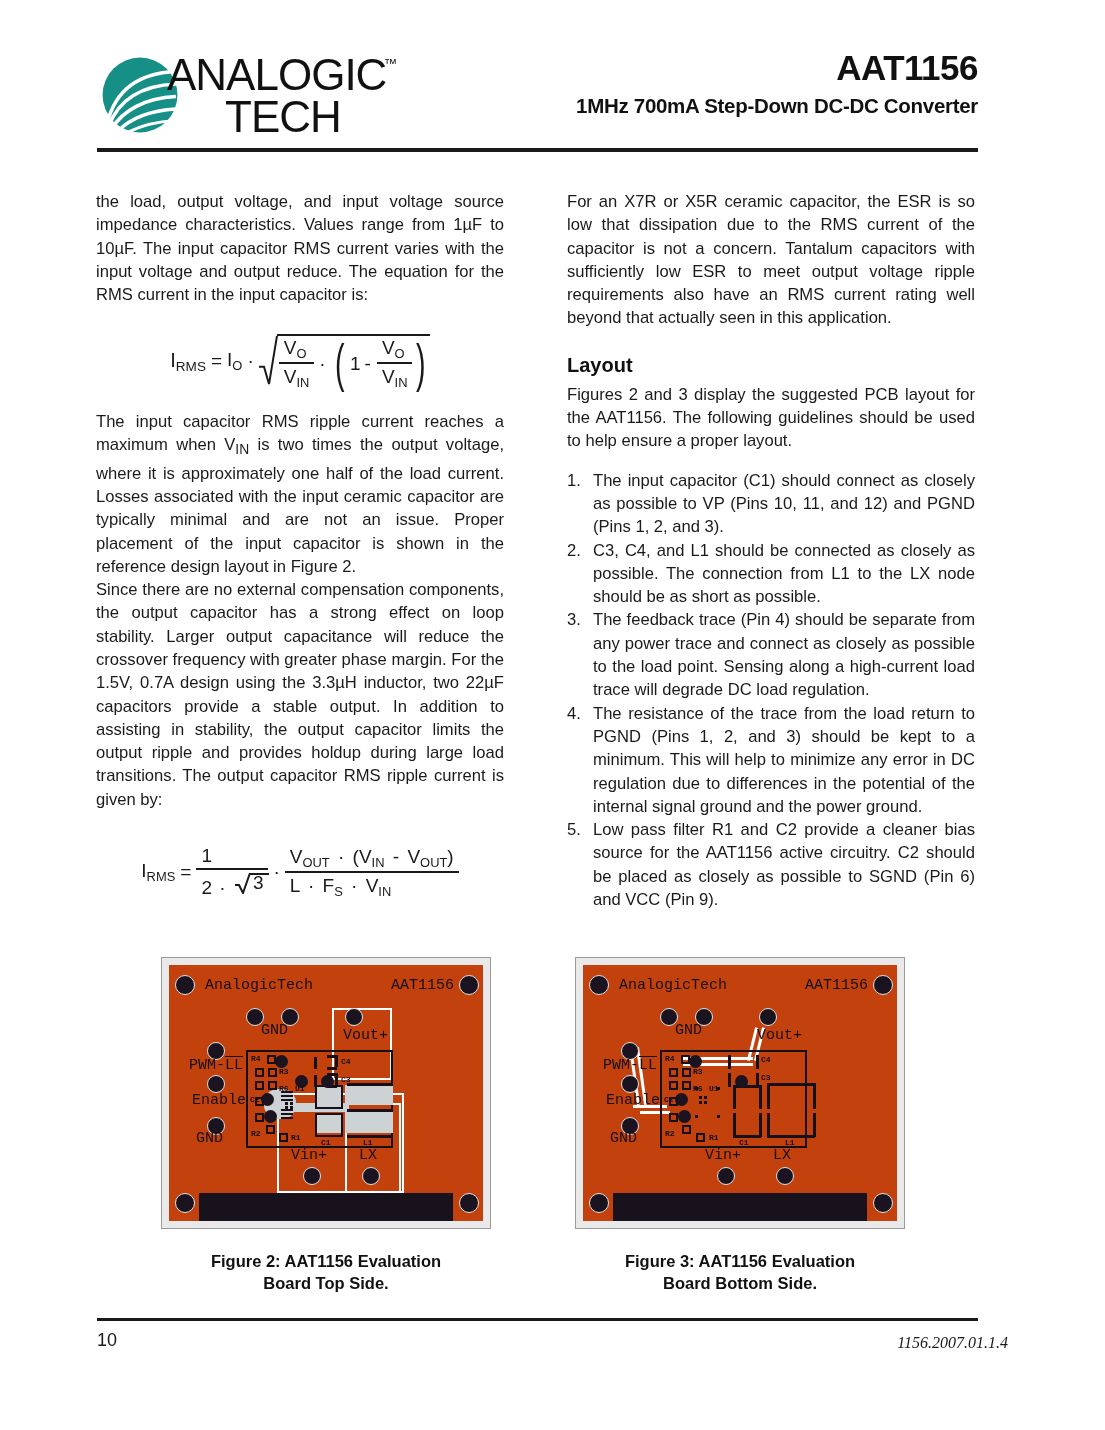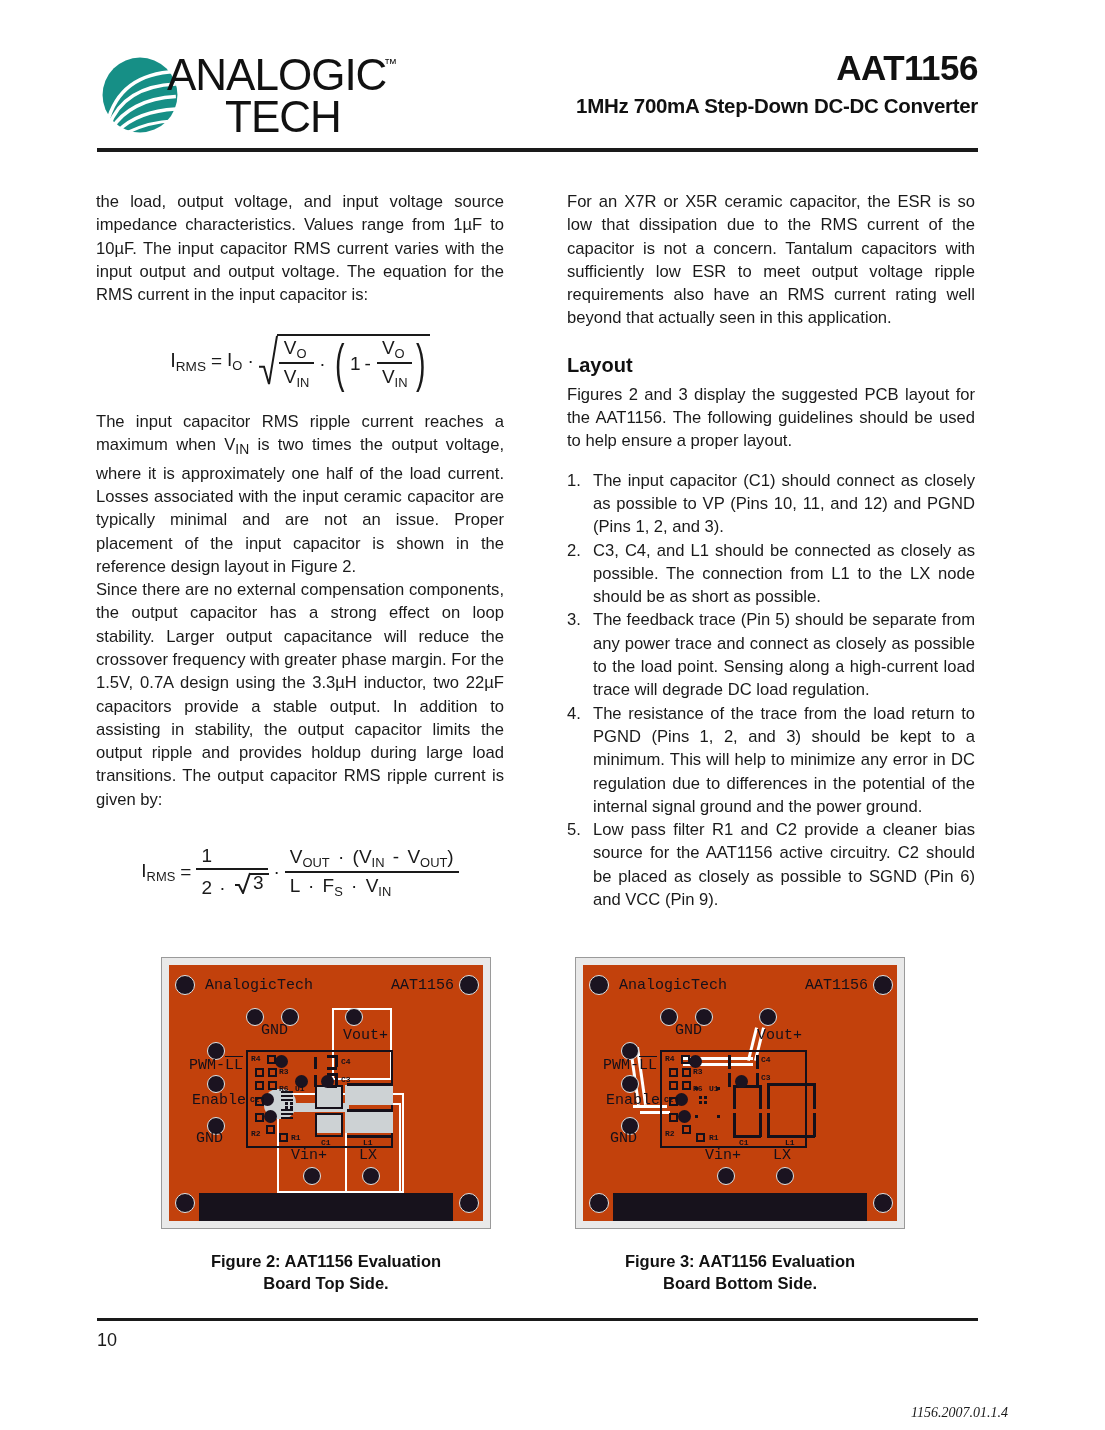--- a/index.html
+++ b/index.html
@@ -139,21 +139,21 @@
     position:absolute; width:330px; text-align:center;
     font-size:16.5px; font-weight:bold; line-height:22px; color:#111;
   }
   .cap-2 { left:161px; top:1250px; }
   .cap-3 { left:575px; top:1250px; }
 
   
   .foot-rule { position:absolute; left:97px; top:1318px; width:881px; height:3px; background:#1a1a1a; }
   .foot-page { position:absolute; left:97px; top:1330px; font-size:18px; color:#1a1a1a; }
   .foot-doc {
-    position:absolute; right:97px; top:1405px; font-size:14px;
+    position:absolute; right:97px; top:1334px; font-size:16px;
     font-family:"Liberation Serif", serif; font-style:italic; color:#1a1a1a;
   }
 </style>
 </head>
 <body>
 
 <div class="page">
 
   <div class="header">
 
@@ -175,21 +175,21 @@
 
     <div class="hdr-right">
       <div class="hdr-part">AAT1156</div>
       <div class="hdr-sub">1MHz 700mA Step-Down DC-DC Converter</div>
     </div>
   </div>
   <div class="hdr-rule"></div>
 
   <div class="col col-left">
 
-    <p class="body">the load, output voltage, and input voltage source impedance characteristics.  Values range from 1µF to 10µF.   The input capacitor RMS current varies with the input output and output voltage.  The equation for the RMS current in the input capacitor is:</p>
+    <p class="body">the load, output voltage, and input voltage source impedance characteristics.  Values range from 1µF to 10µF.   The input capacitor RMS current varies with the input voltage and output reduce.  The equation for the RMS current in the input capacitor is:</p>
 
     <div class="eq-block" id="eq1">
       <div class="eq">
         <span class="irms">
           <span>I</span><span class="sub">RMS</span>
         </span>
         <span class="dot">=</span>
         <span>
           <span>I</span><span class="sub">O</span>
         </span>
@@ -285,21 +285,21 @@
       <li>
         <span class="num">1.</span>
         <span>The input capacitor (C1) should connect as closely as possible to VP (Pins 10, 11, and 12) and PGND (Pins 1, 2, and 3).</span>
       </li>
       <li>
         <span class="num">2.</span>
         <span>C3, C4, and L1 should be connected as closely as possible.  The connection from L1 to the LX node should be as short as possible.</span>
       </li>
       <li>
         <span class="num">3.</span>
-        <span>The feedback trace (Pin 5) should be separate from any power trace and connect as closely as possible to the load point.  Sensing along a high-current load trace will degrade DC load regulation.</span>
+        <span>The feedback trace (Pin 4) should be separate from any power trace and connect as closely as possible to the load point.  Sensing along a high-current load trace will degrade DC load regulation.</span>
       </li>
       <li>
         <span class="num">4.</span>
         <span>The resistance of the trace from the load return to PGND (Pins 1, 2, and 3) should be kept to a minimum.  This will help to minimize any error in DC regulation due to differences in the potential of the internal signal ground and the power ground.</span>
       </li>
       <li>
         <span class="num">5.</span>
         <span>Low pass filter R1 and C2 provide a cleaner bias source for the AAT1156 active circuitry. C2 should be placed as closely as possible to SGND (Pin 6) and VCC (Pin 9).</span>
       </li>
     </ol>

